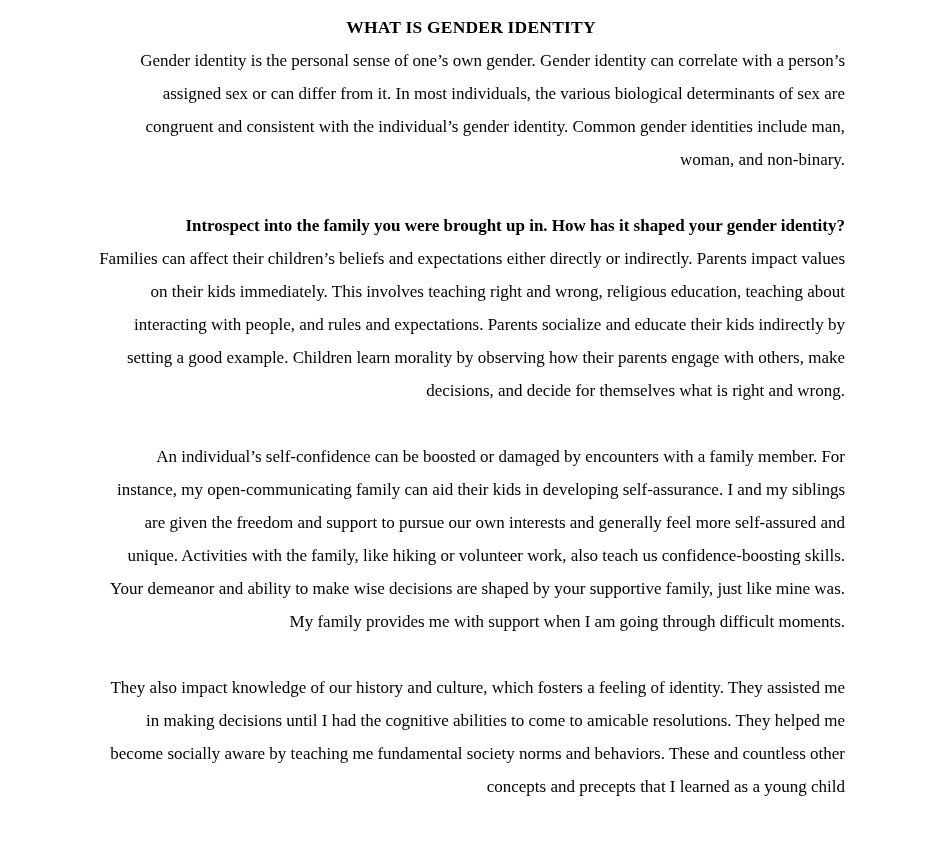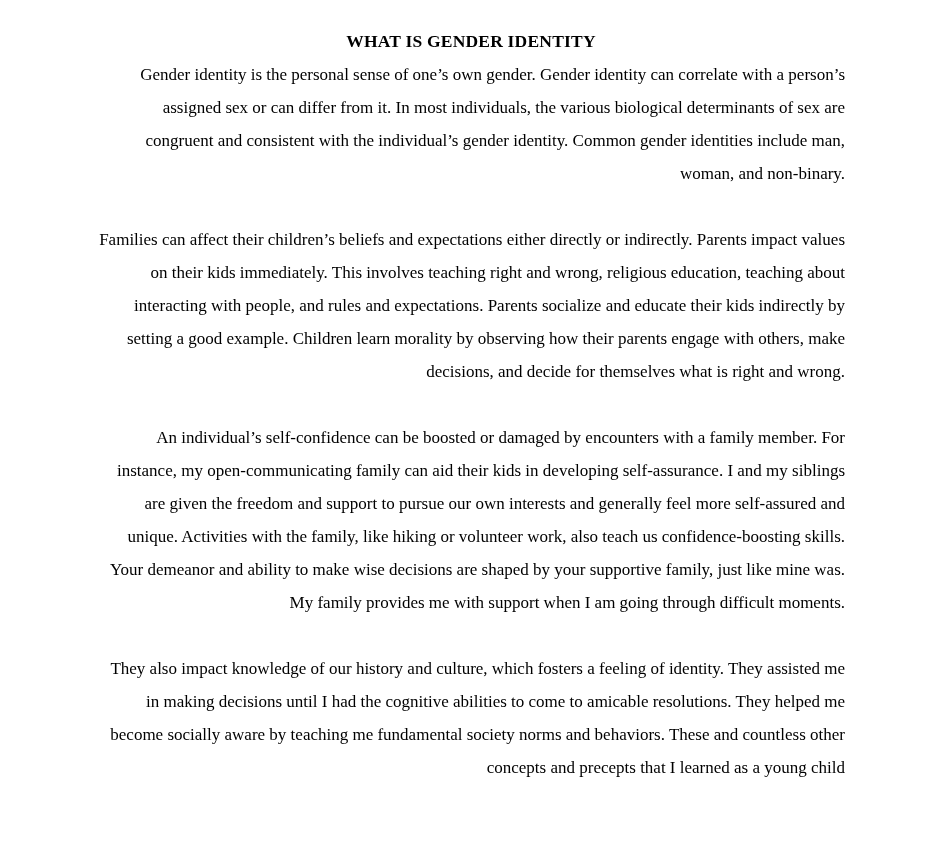--- a/index.html
+++ b/index.html
@@ -5,21 +5,21 @@
   html, body {
     margin: 0;
     padding: 0;
     background: #ffffff;
   }
   .page {
     width: 937px;
     height: 862px;
     background: #ffffff;
     box-sizing: border-box;
-    padding: 25px 92px 0 97px;
+    padding: 11px 92px 0 97px;
     overflow: hidden;
     font-family: "Liberation Serif", "DejaVu Serif", serif;
     font-size: 17px;
     line-height: 33px;
     color: #000000;
   }
   .doc-title {
     font-size: 17.5px;
     font-weight: bold;
     text-align: center;
@@ -40,19 +40,20 @@
   }
 </style>
 </head>
 <body>
 
 <div class="page">
   <h1 class="doc-title">WHAT IS GENDER IDENTITY</h1>
 
   <p class="para">Gender identity is the personal sense of one’s own gender. Gender identity can correlate with a person’s assigned sex or can differ from it. In most individuals, the various biological determinants of sex are congruent and consistent with the individual’s gender identity. Common gender identities include man, woman, and non-binary.</p>
 
+  <p class="para heading">Introspect into the family you were brought up in. How has it shaped your gender identity?</p>
 
   <p class="para">Families can affect their children’s beliefs and expectations either directly or indirectly. Parents impact values on their kids immediately. This involves teaching right and wrong, religious education, teaching about interacting with people, and rules and expectations. Parents socialize and educate their kids indirectly by setting a good example. Children learn morality by observing how their parents engage with others, make decisions, and decide for themselves what is right and wrong.</p>
 
   <p class="para">An individual’s self-confidence can be boosted or damaged by encounters with a family member. For instance, my open-communicating family can aid their kids in developing self-assurance. I and my siblings are given the freedom and support to pursue our own interests and generally feel more self-assured and unique. Activities with the family, like hiking or volunteer work, also teach us confidence-boosting skills. Your demeanor and ability to make wise decisions are shaped by your supportive family, just like mine was. My family provides me with support when I am going through difficult moments.</p>
 
   <p class="para last">They also impact knowledge of our history and culture, which fosters a feeling of identity. They assisted me in making decisions until I had the cognitive abilities to come to amicable resolutions. They helped me become socially aware by teaching me fundamental society norms and behaviors. These and countless other concepts and precepts that I learned as a young child</p>
 </div>
 
 </body></html>

